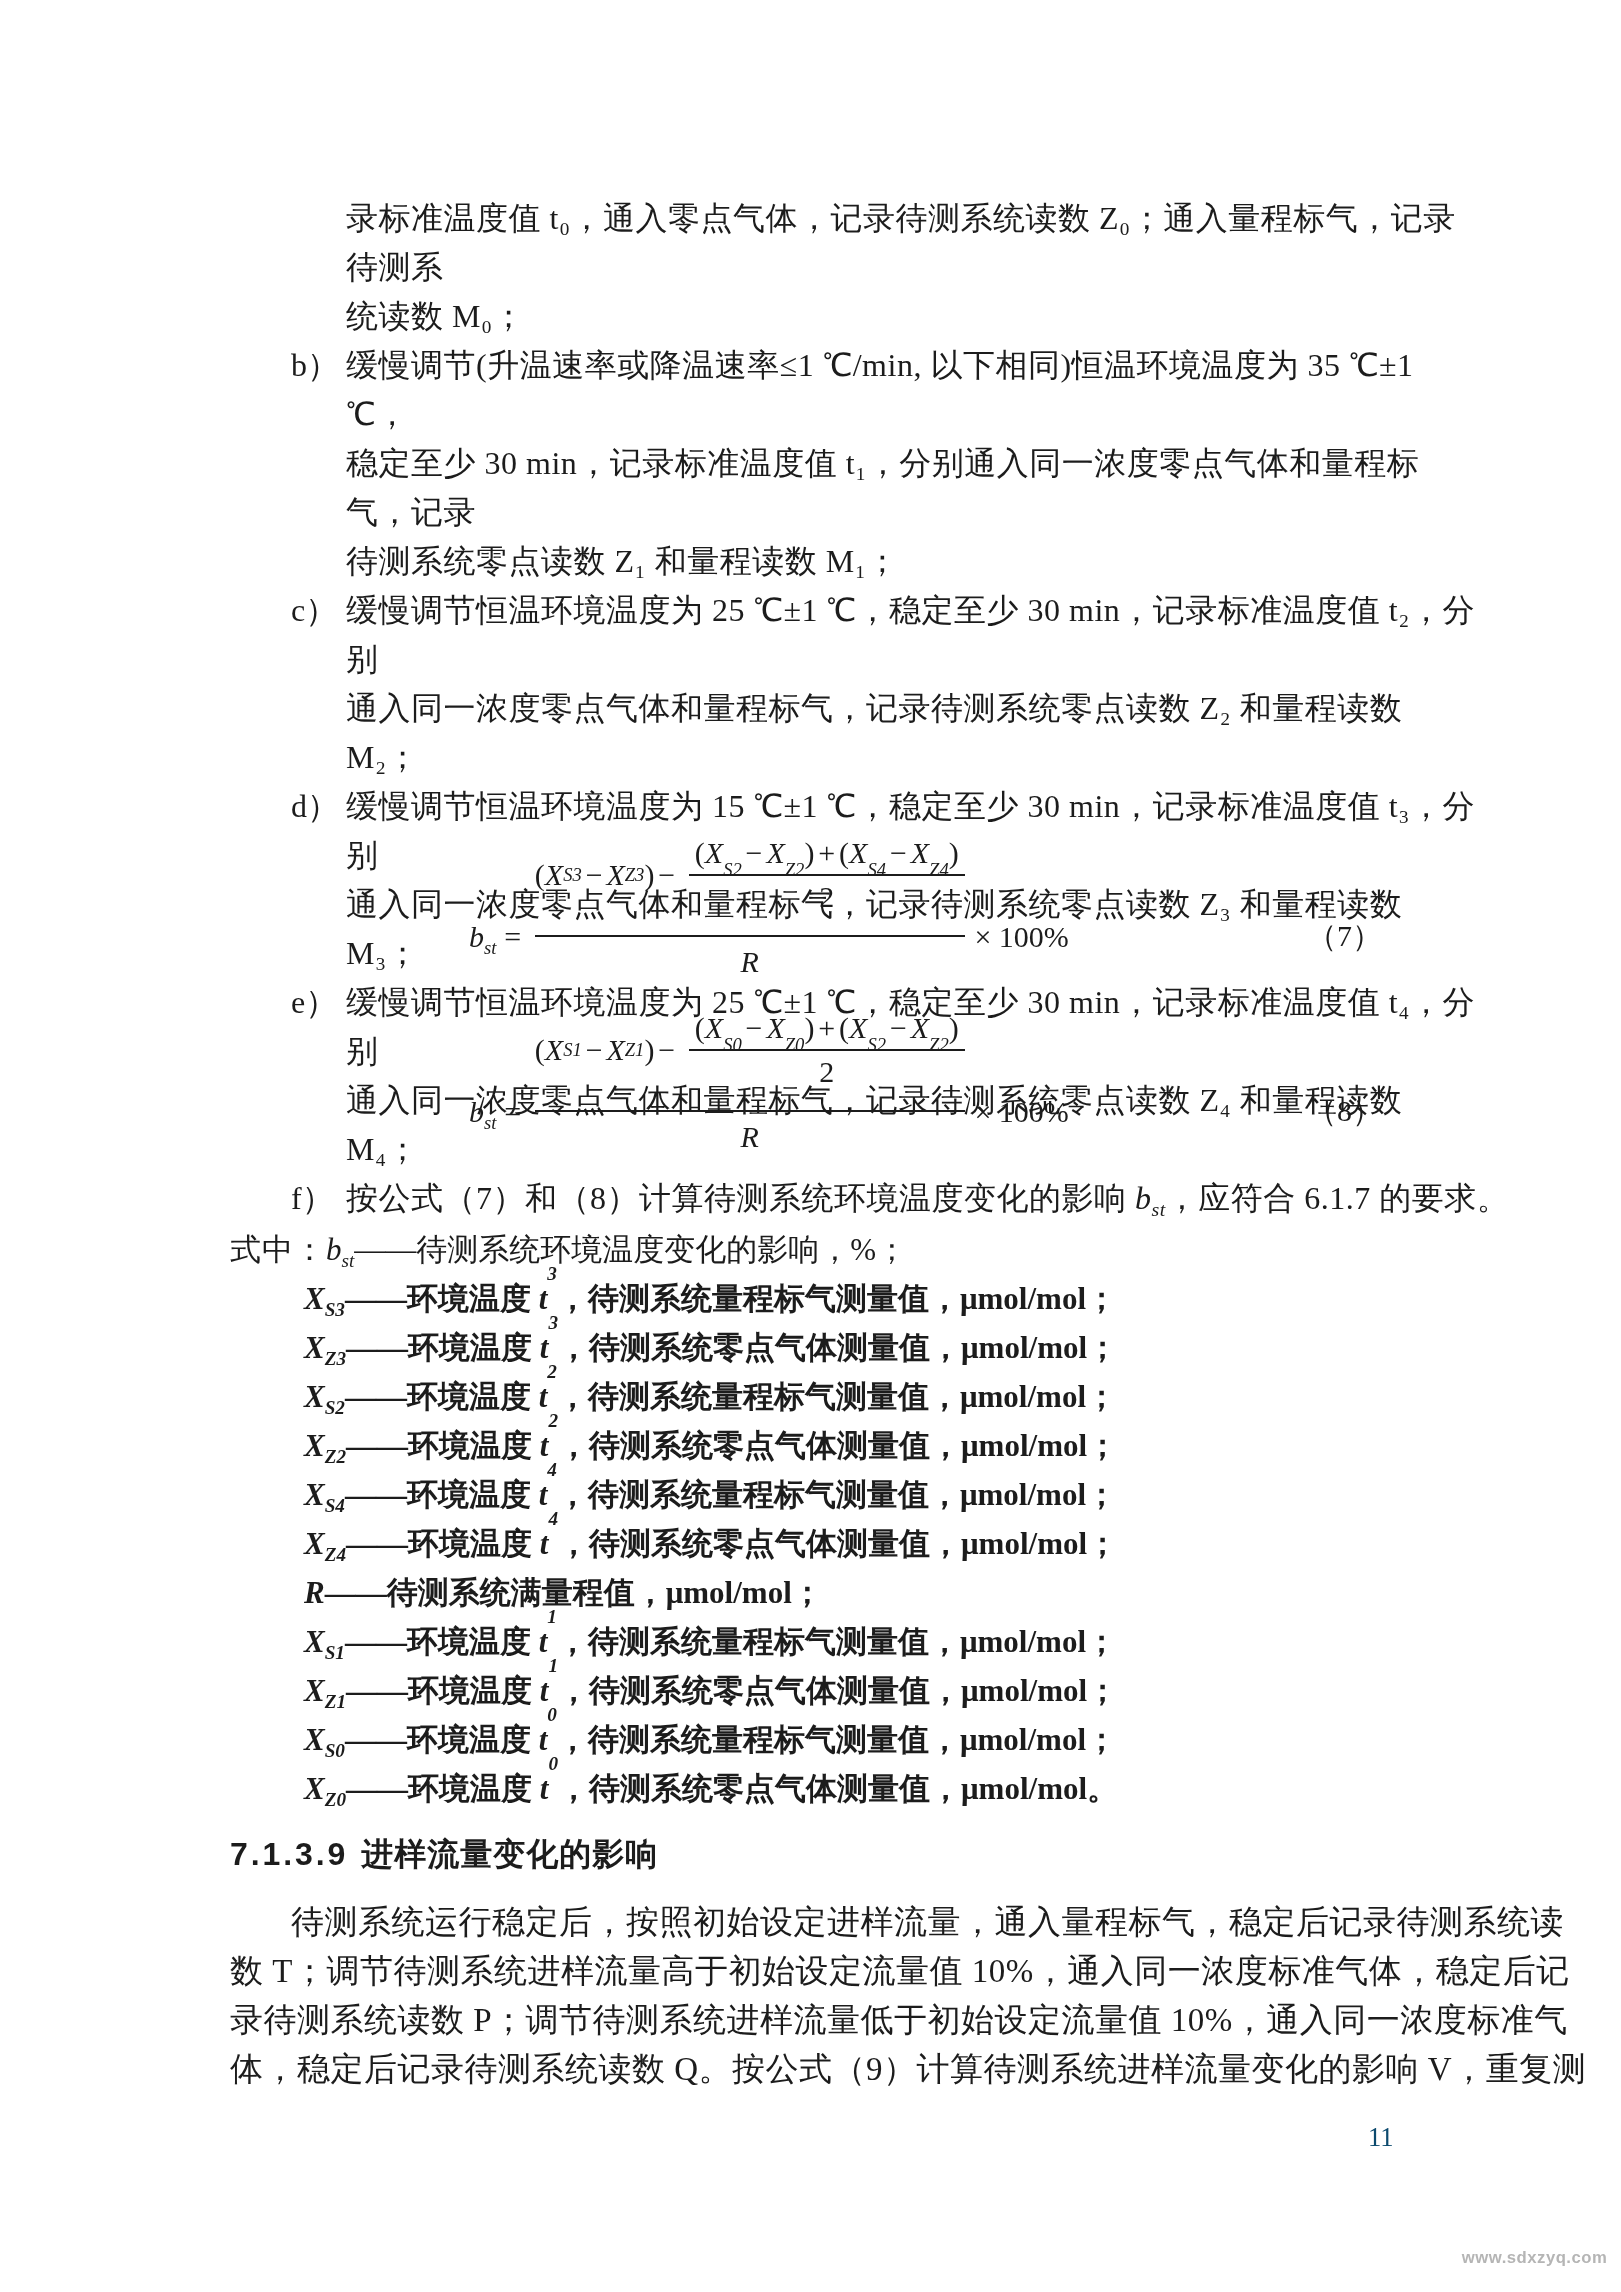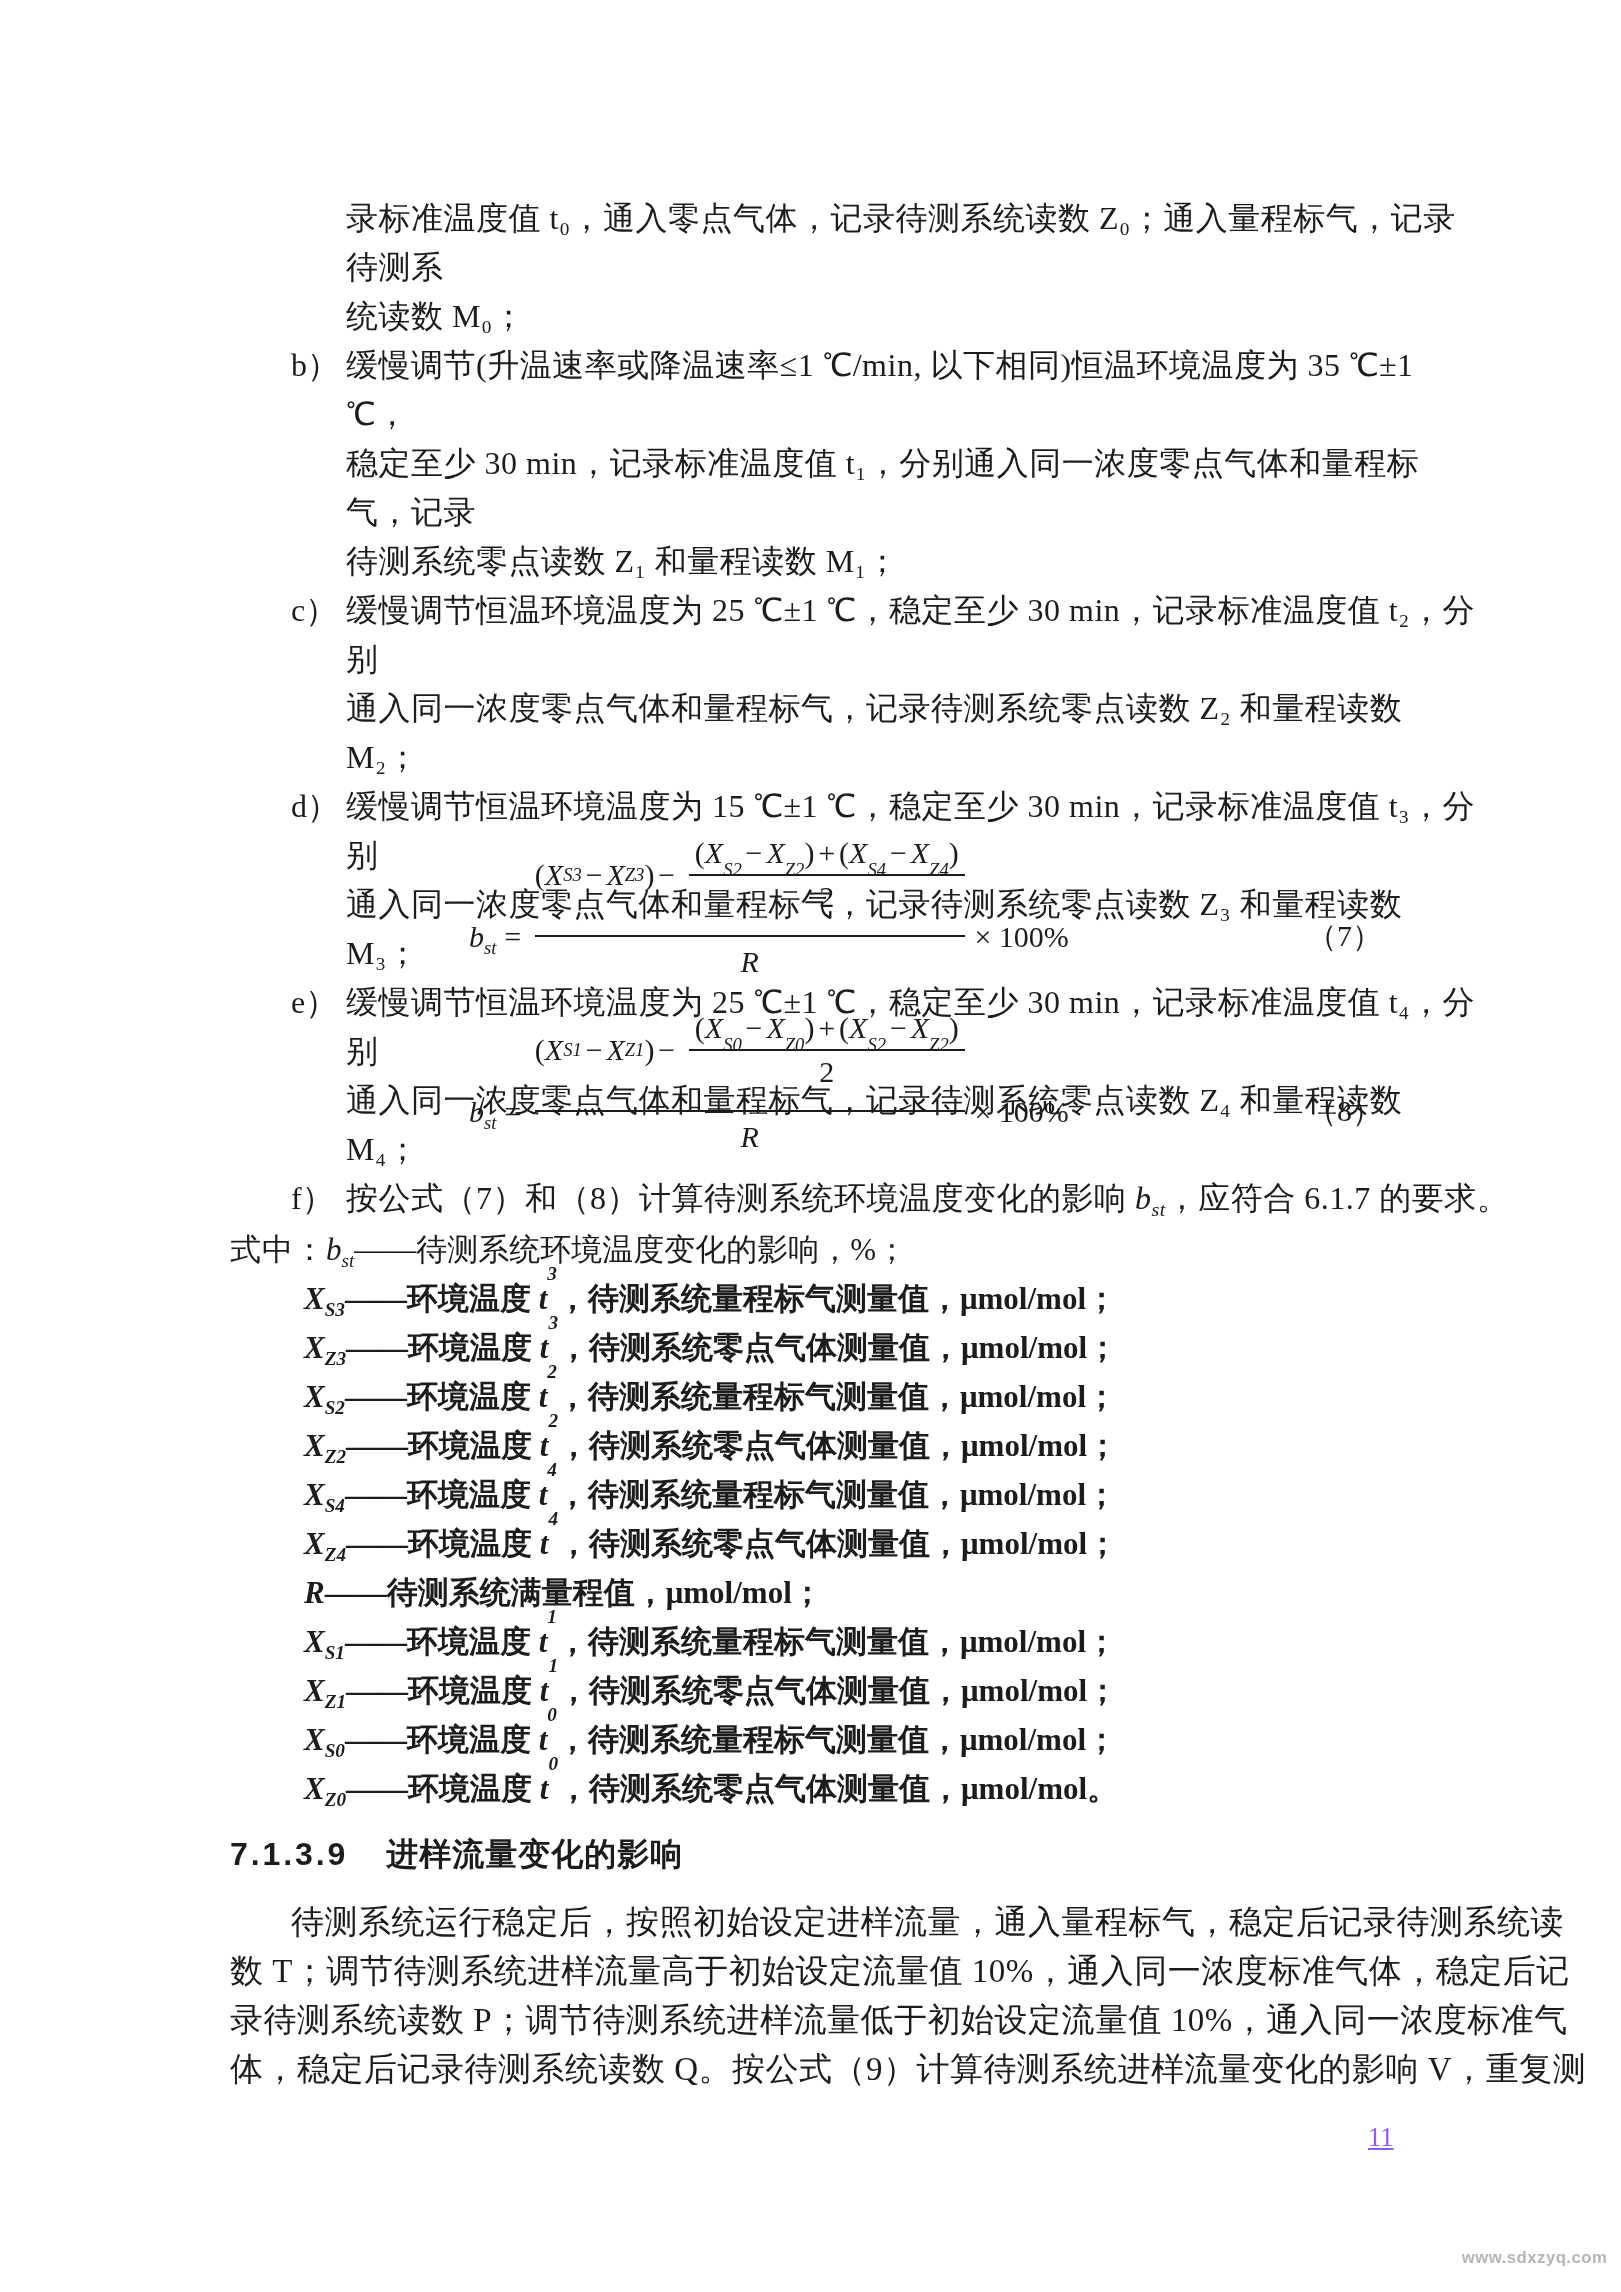--- a/index.html
+++ b/index.html
@@ -59,34 +59,34 @@
   .sym{font-style:italic;}
   .sym sub{font-size:0.62em;font-style:italic;line-height:0;}
 
   
   .heading{
     position:absolute;top:1831px;left:230px;
     font-family:"Liberation Sans", sans-serif;
     font-weight:700;font-size:32px;line-height:47px;
     letter-spacing:1px;
   }
-  .heading .sec-num{margin-right:38px;letter-spacing:2.9px;}
+  .heading .sec-num{margin-right:13px;letter-spacing:2.9px;}
 
   
   .paragraph{
     position:absolute;top:1898px;left:230px;width:1237px;
     font-size:33px;line-height:49px;letter-spacing:0.5px;
   }
   .p-line{white-space:nowrap;}
   .p-line.first{padding-left:61px;}
 
   
   .page-number{
     position:absolute;top:2122px;left:1368px;
-    font-size:26.5px;color:#8b5cf6;text-decoration:underline;
+    font-size:26.5px;color:#0c4a6e;
   }
   .watermark{
     position:absolute;top:2248px;right:13.7px;
     font-family:"Liberation Sans", sans-serif;
     font-size:16.7px;color:#b5b5b5;letter-spacing:0.5px;font-weight:bold;
   }
 </style>
 </head>
 <body>
 

